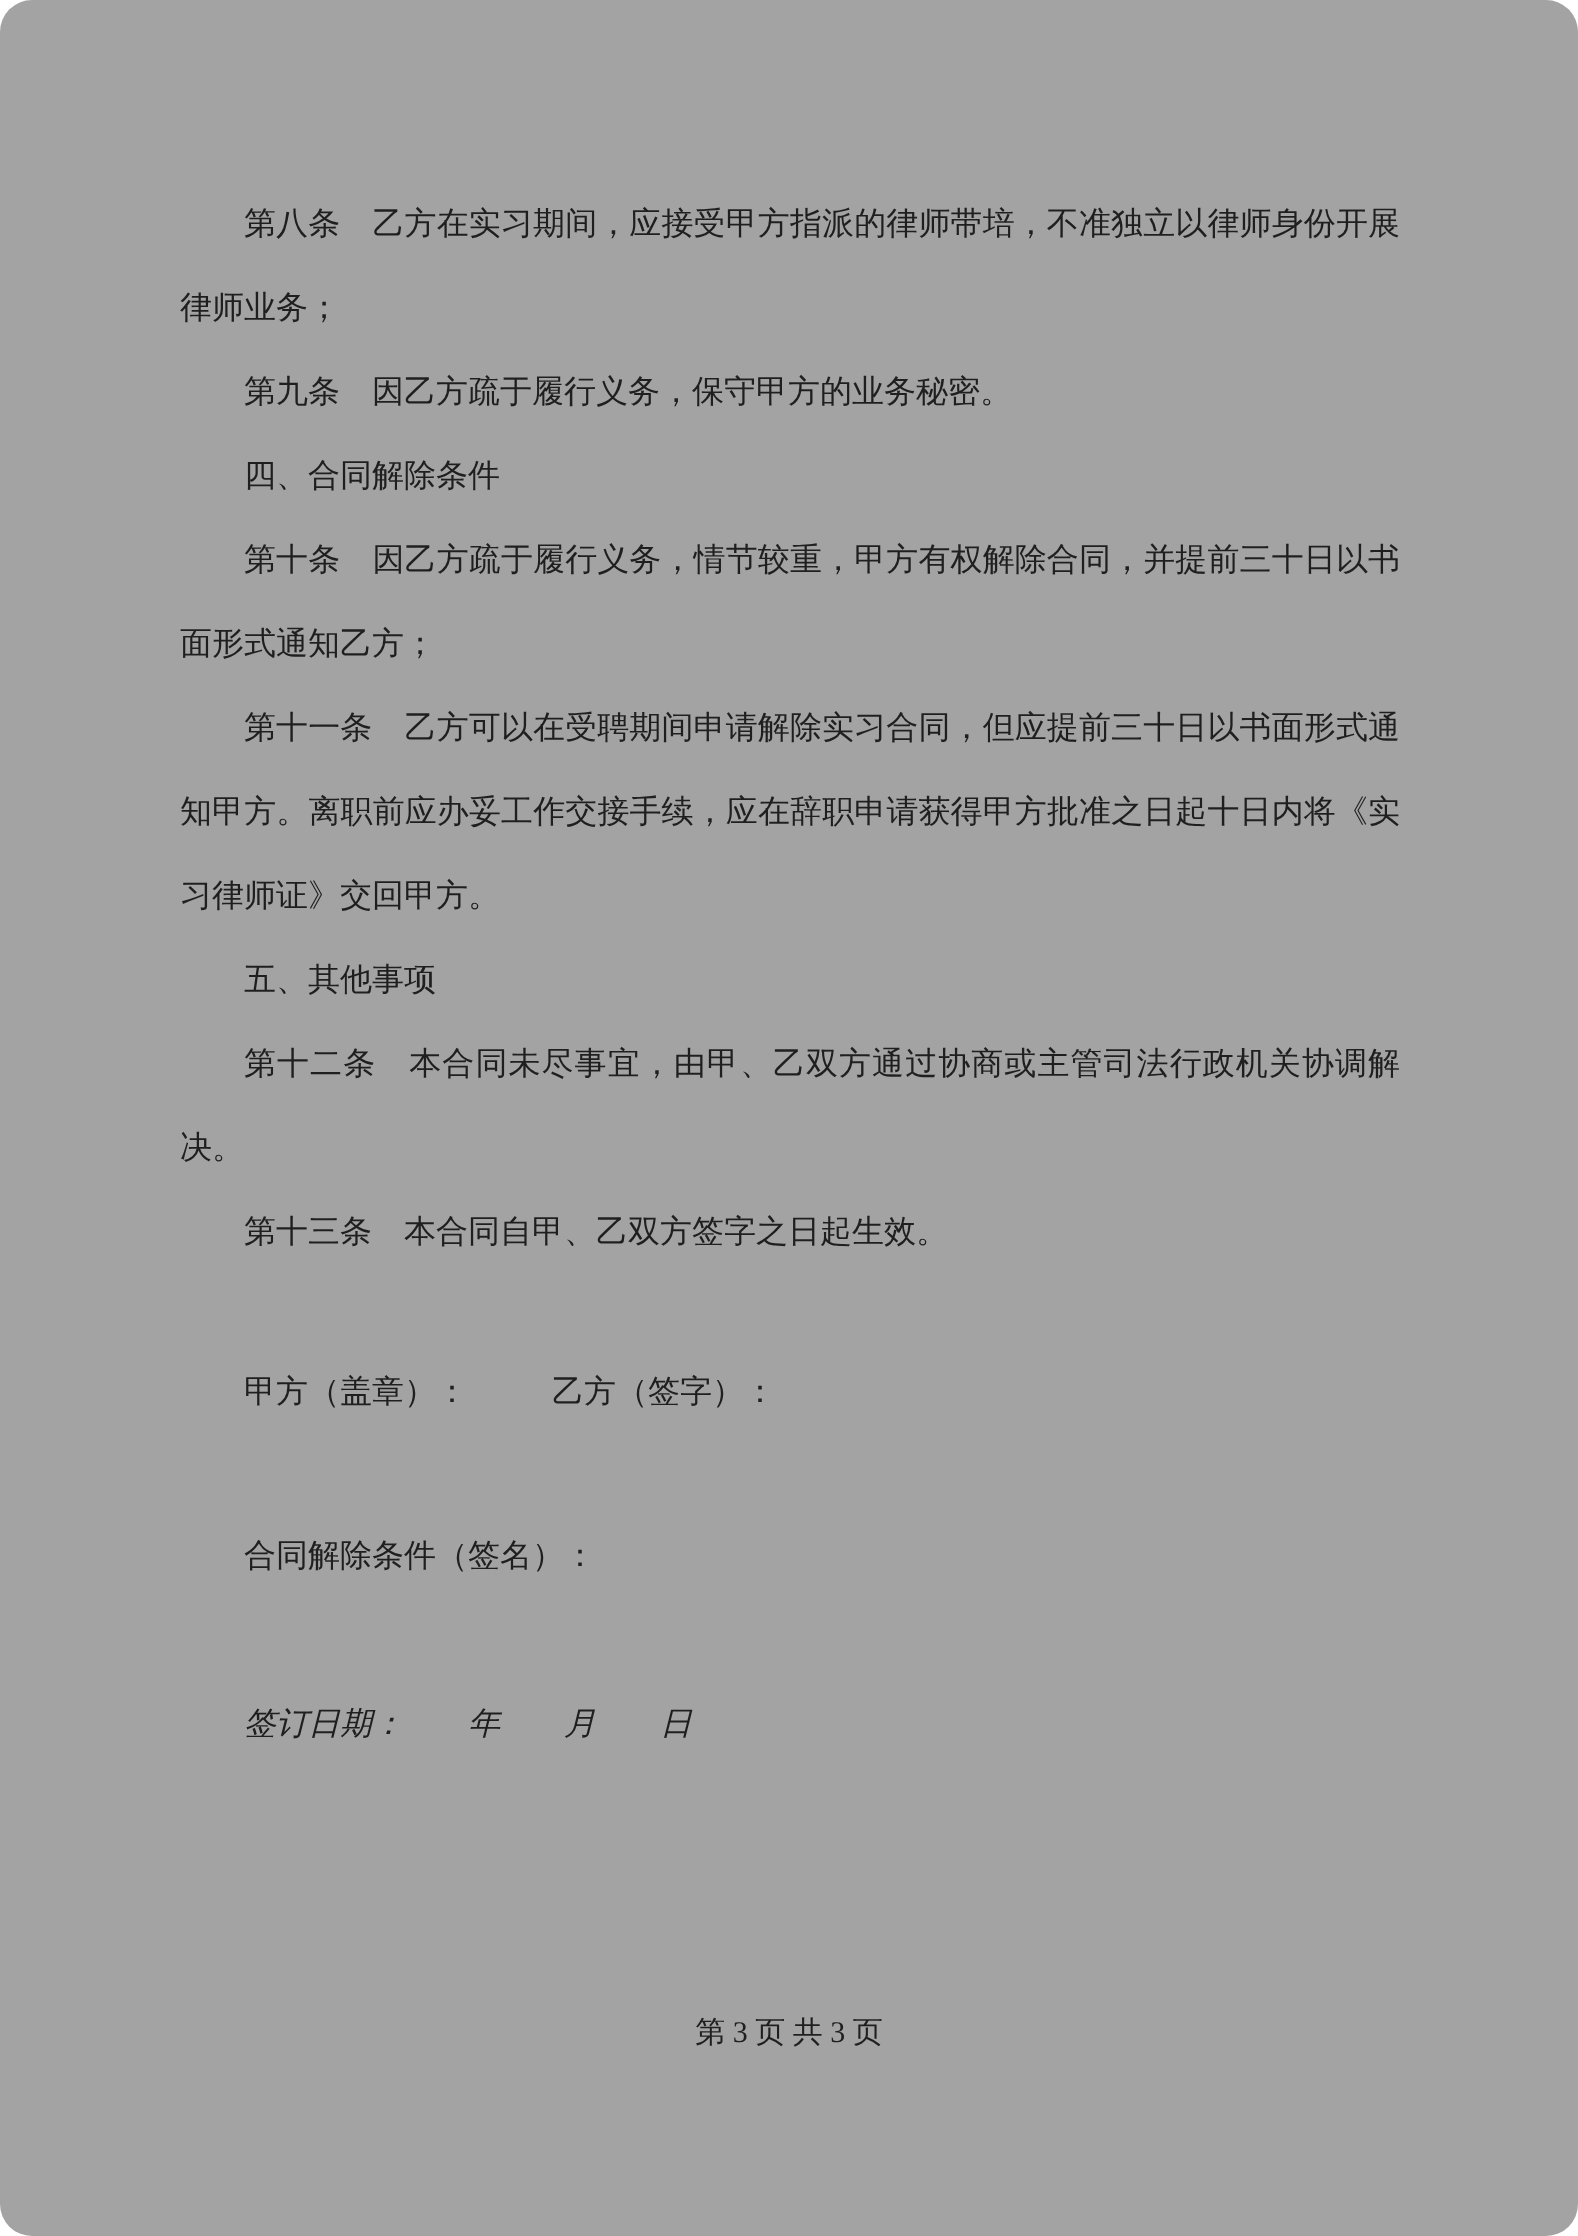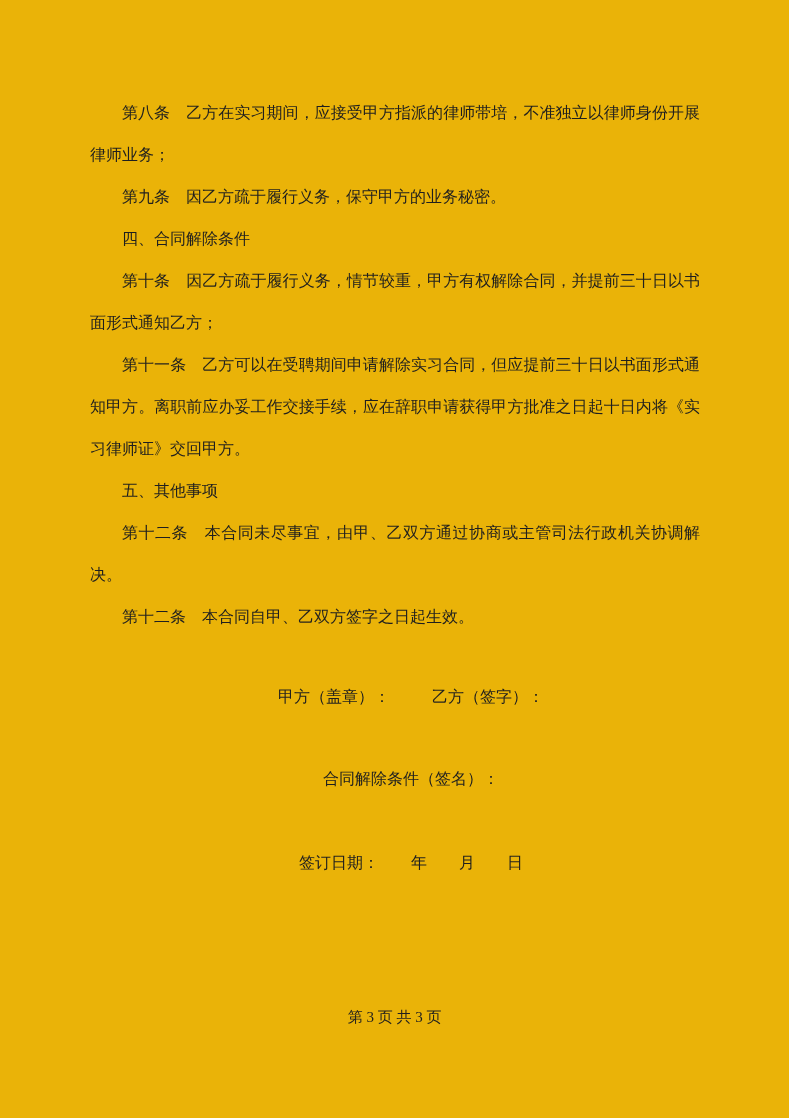--- a/index.html
+++ b/index.html
@@ -11,49 +11,49 @@
     height: 1118px;
     background: #ffffff;
     position: relative;
     overflow: hidden;
     font-family: "Liberation Serif", "DejaVu Serif", serif;
     color: #1f1f1f;
   }
   .page {
     position: absolute;
     inset: 0;
-    background: #eab308;
+    background: #a3a3a3;
+    border-radius: 16px;
   }
   .content {
     position: absolute;
     top: 92px;
     left: 90px;
     width: 610px;
   }
   .para {
     margin: 0;
     font-size: 16px;
     line-height: 42px;
     text-indent: 2em;
     text-align: justify;
     letter-spacing: 0;
   }
   .sig-block {
     margin-top: 38px;
-    text-align: center;
   }
   .sig-row {
     margin: 0;
     font-size: 16px;
     line-height: 42px;
     text-indent: 2em;
     white-space: pre;
   }
   .sig-row-2 { margin-top: 40px; }
-  .sig-row-3 { margin-top: 42px; }
+  .sig-row-3 { margin-top: 42px; font-style: italic; }
   .party-b   { margin-left: 42px; }
   .footer {
     position: absolute;
     top: 1007px;
     left: 0;
     width: 100%;
     text-align: center;
     font-size: 15px;
     line-height: 20px;
     color: #1f1f1f;
@@ -66,21 +66,21 @@
   <div class="content">
 
     <div id="paragraphs">
         <p class="para">第八条　乙方在实习期间，应接受甲方指派的律师带培，不准独立以律师身份开展律师业务；</p>
         <p class="para">第九条　因乙方疏于履行义务，保守甲方的业务秘密。</p>
         <p class="para">四、合同解除条件</p>
         <p class="para">第十条　因乙方疏于履行义务，情节较重，甲方有权解除合同，并提前三十日以书面形式通知乙方；</p>
         <p class="para">第十一条　乙方可以在受聘期间申请解除实习合同，但应提前三十日以书面形式通知甲方。离职前应办妥工作交接手续，应在辞职申请获得甲方批准之日起十日内将《实习律师证》交回甲方。</p>
         <p class="para">五、其他事项</p>
         <p class="para">第十二条　本合同未尽事宜，由甲、乙双方通过协商或主管司法行政机关协调解决。</p>
-        <p class="para">第十二条　本合同自甲、乙双方签字之日起生效。</p>
+        <p class="para">第十三条　本合同自甲、乙双方签字之日起生效。</p>
       </div>
 
     <div class="sig-block">
       <p class="sig-row sig-row-1"><span>甲方（盖章）：</span><span class="party-b">乙方（签字）：</span></p>
       <p class="sig-row sig-row-2">合同解除条件（签名）：</p>
       <p class="sig-row sig-row-3">签订日期：　　年　　月　　日</p>
     </div>
 
   </div>
 

